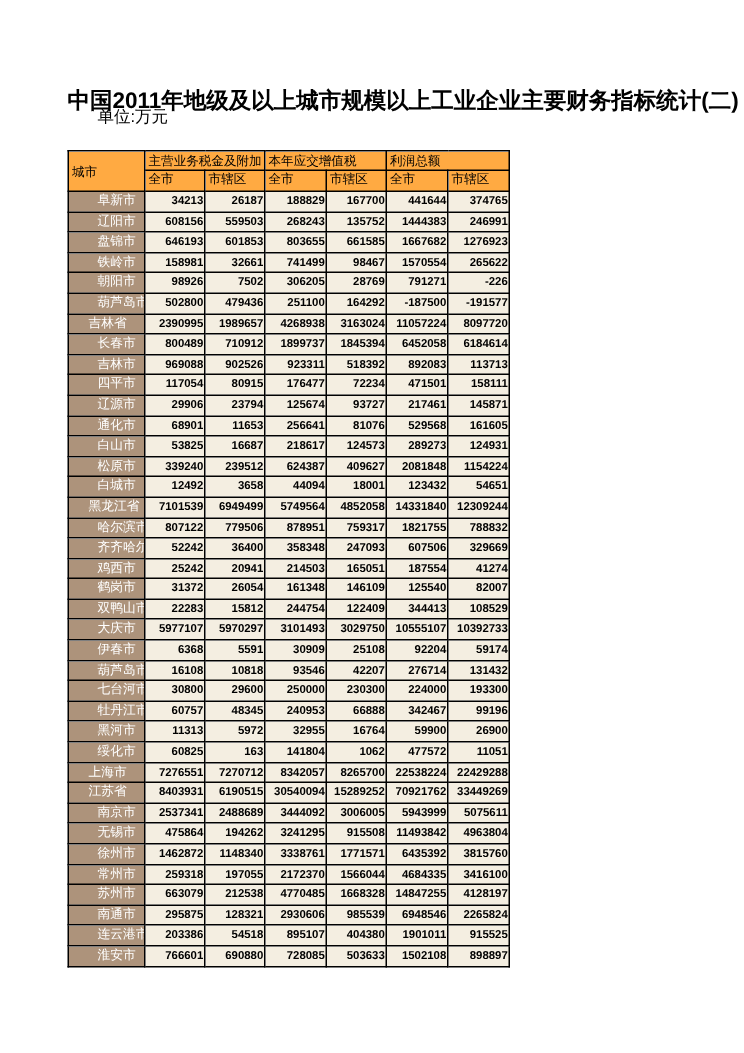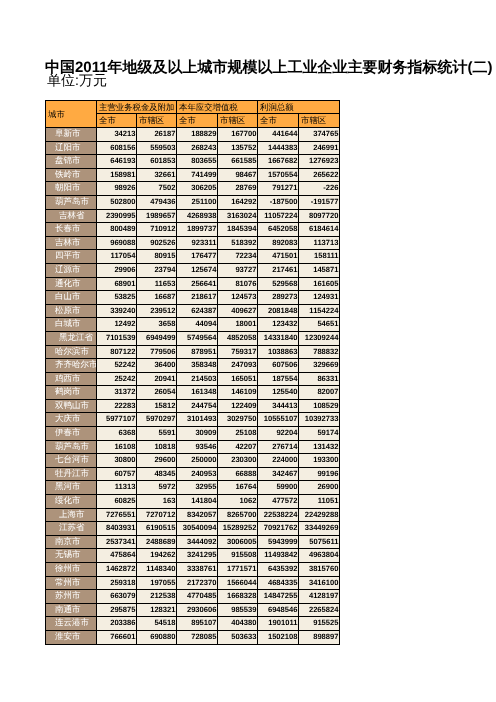--- a/index.html
+++ b/index.html
@@ -12,22 +12,22 @@
   }
   .page { position:relative; width:496px; height:702px; overflow:hidden; background:#ffffff; }
   .doc-title {
     position:absolute; left:45px; top:60px; width:294px;
     text-align:center;
     font-size:15px; font-weight:bold; color:#000000;
     line-height:1;
     white-space:nowrap;
   }
   .unit-label {
-    position:absolute; left:47px; top:73px;
-    font-size:14px; color:#000000; line-height:1;
+    position:absolute; left:65px; top:73px;
+    font-size:11px; color:#000000; line-height:1;
     white-space:nowrap;
   }
   table.grid {
     position:absolute; left:45px; top:100px;
     border-collapse:collapse;
     table-layout:fixed;
     width:294px;
   }
   table.grid td, table.grid th {
     border:1px solid #000000;
@@ -36,38 +36,38 @@
     overflow:hidden;
   }
   col.c0 { width:51px; }
   col.c1 { width:40px; }
   col.c2 { width:40px; }
   col.c3 { width:41px; }
   col.c4 { width:40px; }
   col.c5 { width:41px; }
   col.c6 { width:41px; }
   tr.hdr-group-row { height:13px; }
-  tr.hdr-sub-row   { height:14px; }
+  tr.hdr-sub-row   { height:14px;font-family:Liberation Mono, monospace; }
   tr.data-row      { height:13.6px; }
   table.grid th.hgroup, table.grid th.hsub, table.grid th.corner {
     background:#FFAA42;
     color:#000000;
     font-size:8.4px;
     text-align:left;
     padding-left:2px;
     white-space:nowrap;
     line-height:1;
   }
   table.grid th.corner { vertical-align:middle; }
   table.grid td.rowlabel {
     background:#AD937B;
     color:#FFFFFF;
     font-size:8.5px;
     text-align:left;
-    padding-left:9px;
+    padding-left:19px;
     line-height:1;
     white-space:nowrap;
     vertical-align:top;
     padding-top:1px;
   }
   table.grid td.rowlabel.province { padding-left:13px; }
   table.grid td.num {
     background:#F4EEE1;
     color:#000000;
     font-size:7.6px;
@@ -258,40 +258,40 @@
           <td class="num">4852058</td>
           <td class="num">14331840</td>
           <td class="num">12309244</td>
         </tr>
       <tr class="data-row">
           <td class="rowlabel">哈尔滨市</td>
           <td class="num">807122</td>
           <td class="num">779506</td>
           <td class="num">878951</td>
           <td class="num">759317</td>
-          <td class="num">1038863</td>
+          <td class="num">1821755</td>
           <td class="num">788832</td>
         </tr>
       <tr class="data-row">
           <td class="rowlabel">齐齐哈尔市</td>
           <td class="num">52242</td>
           <td class="num">36400</td>
           <td class="num">358348</td>
           <td class="num">247093</td>
           <td class="num">607506</td>
           <td class="num">329669</td>
         </tr>
       <tr class="data-row">
           <td class="rowlabel">鸡西市</td>
           <td class="num">25242</td>
           <td class="num">20941</td>
           <td class="num">214503</td>
           <td class="num">165051</td>
           <td class="num">187554</td>
-          <td class="num">86331</td>
+          <td class="num">41274</td>
         </tr>
       <tr class="data-row">
           <td class="rowlabel">鹤岗市</td>
           <td class="num">31372</td>
           <td class="num">26054</td>
           <td class="num">161348</td>
           <td class="num">146109</td>
           <td class="num">125540</td>
           <td class="num">82007</td>
         </tr>

